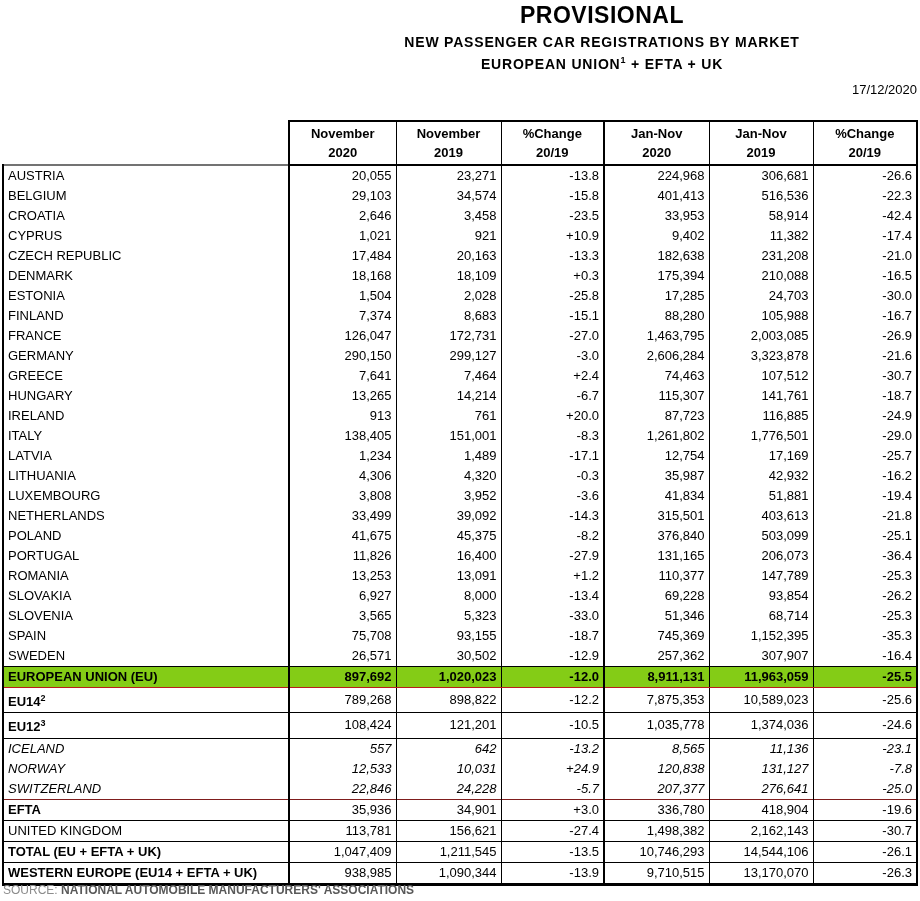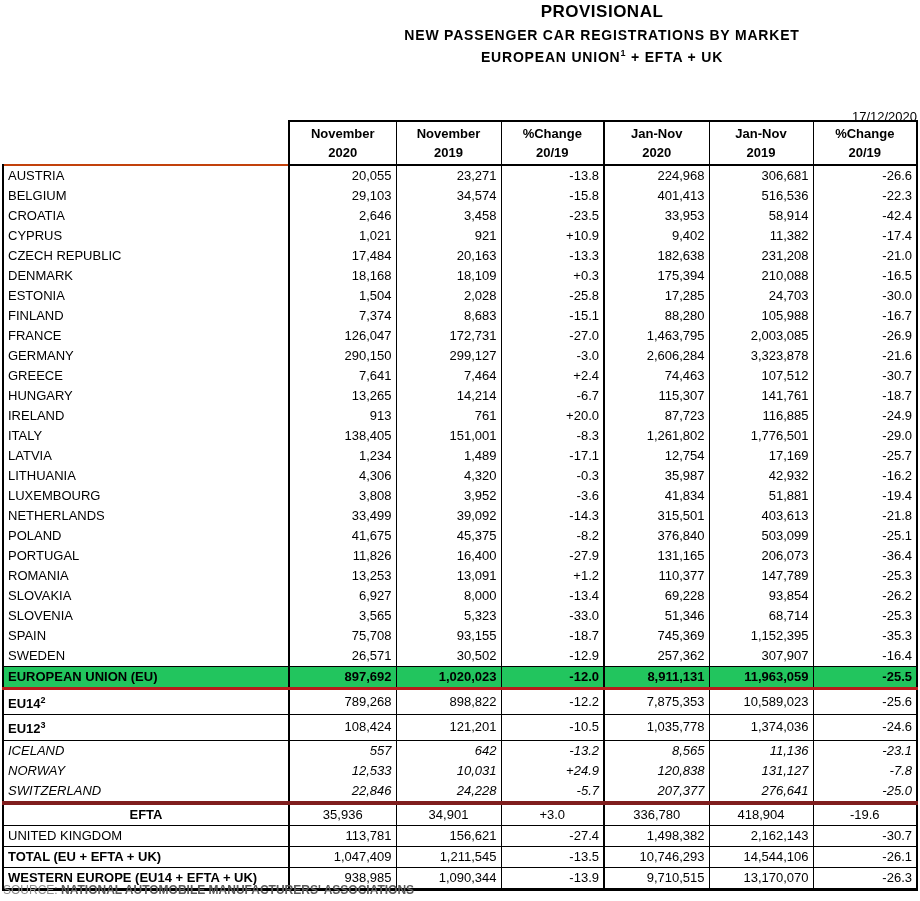--- a/index.html
+++ b/index.html
@@ -2,51 +2,51 @@
 <html><head>
 <meta charset="utf-8">
 <style>
   html,body{margin:0;padding:0;}
   body{
     width:920px;height:901px;position:relative;background:#ffffff;
     font-family:"Liberation Sans", sans-serif;color:#000;
     -webkit-font-smoothing:antialiased;
   }
   .titles{position:absolute;left:288px;width:628px;top:2px;text-align:center;}
-  .main-title{font-size:17px;font-weight:700;margin:0;letter-spacing:.5px;}
+  .main-title{font-size:23px;font-weight:700;margin:0;letter-spacing:.5px;}
   .sub{font-size:14px;font-weight:700;letter-spacing:.8px;margin-top:5px;}
   .sub sup{font-size:9px;font-weight:700;}
-  .date{position:absolute;top:109px;right:3px;font-size:13px;}
+  .date{position:absolute;top:82px;right:3px;font-size:13px;}
   table{
     position:absolute;left:2px;top:120px;border-collapse:collapse;
     table-layout:fixed;width:914px;font-size:13px;
   }
   th,td{padding:0 4px;overflow:hidden;white-space:nowrap;}
   thead th{
     height:42px;font-weight:700;text-align:center;vertical-align:middle;
     line-height:19px;border-top:2px solid #000;border-bottom:2px solid #000;
     border-left:1px solid #000;
   }
   th.h-corner{border:none;background:#fff;}
   th.h1,th.h4{border-left:2px solid #000;}
   th.h6{border-right:2px solid #000;}
   tbody td{height:20px;line-height:20px;}
   td.c-name{border-left:2px solid #000;text-align:left;}
   td.c1{border-left:2px solid #000;}
   td.c2,td.c3,td.c5,td.c6{border-left:1px solid #000;}
   td.c4{border-left:2px solid #000;}
   td.c6{border-right:2px solid #000;}
   td.c-num{text-align:right;}
-  tbody tr:first-child td{border-top:2px solid #c2410c;}
-  tr.eu td{font-weight:700;background:#22c55e;border-top:1px solid #000;border-bottom:3px solid #b91c1c;}
+  tbody tr:first-child td{border-top:2px solid #737373;}
+  tr.eu td{font-weight:700;background:#84cc16;border-top:1px solid #000;border-bottom:1px solid #b91c1c;}
   tr.agg td{border-bottom:1px solid #000;}
   tr.agg td.c-name{font-weight:700;}
   tr.agg td.c-name sup{font-size:9px;}
   tr.efta-country td{font-style:italic;}
-  tr.efta td{border-top:4px solid #7f1d1d;border-bottom:1px solid #000;text-align:center;}
+  tr.efta td{border-top:1px solid #7f1d1d;border-bottom:1px solid #000;}
   tr.efta td.c-name{font-weight:700;}
   tr.uk td{border-bottom:1px solid #000;}
   tr.grand td{border-bottom:1px solid #000;}
   tr.grand td.c-name{font-weight:700;}
   tr.western td{border-bottom:3px solid #000;}
   tr.western td.c-name{font-weight:700;}
   .source{position:absolute;left:3px;top:883px;font-size:12px;}
   .source .src-label{color:#8c8c8c;}
   .source .src-text{color:#595959;font-weight:700;}
 </style>

